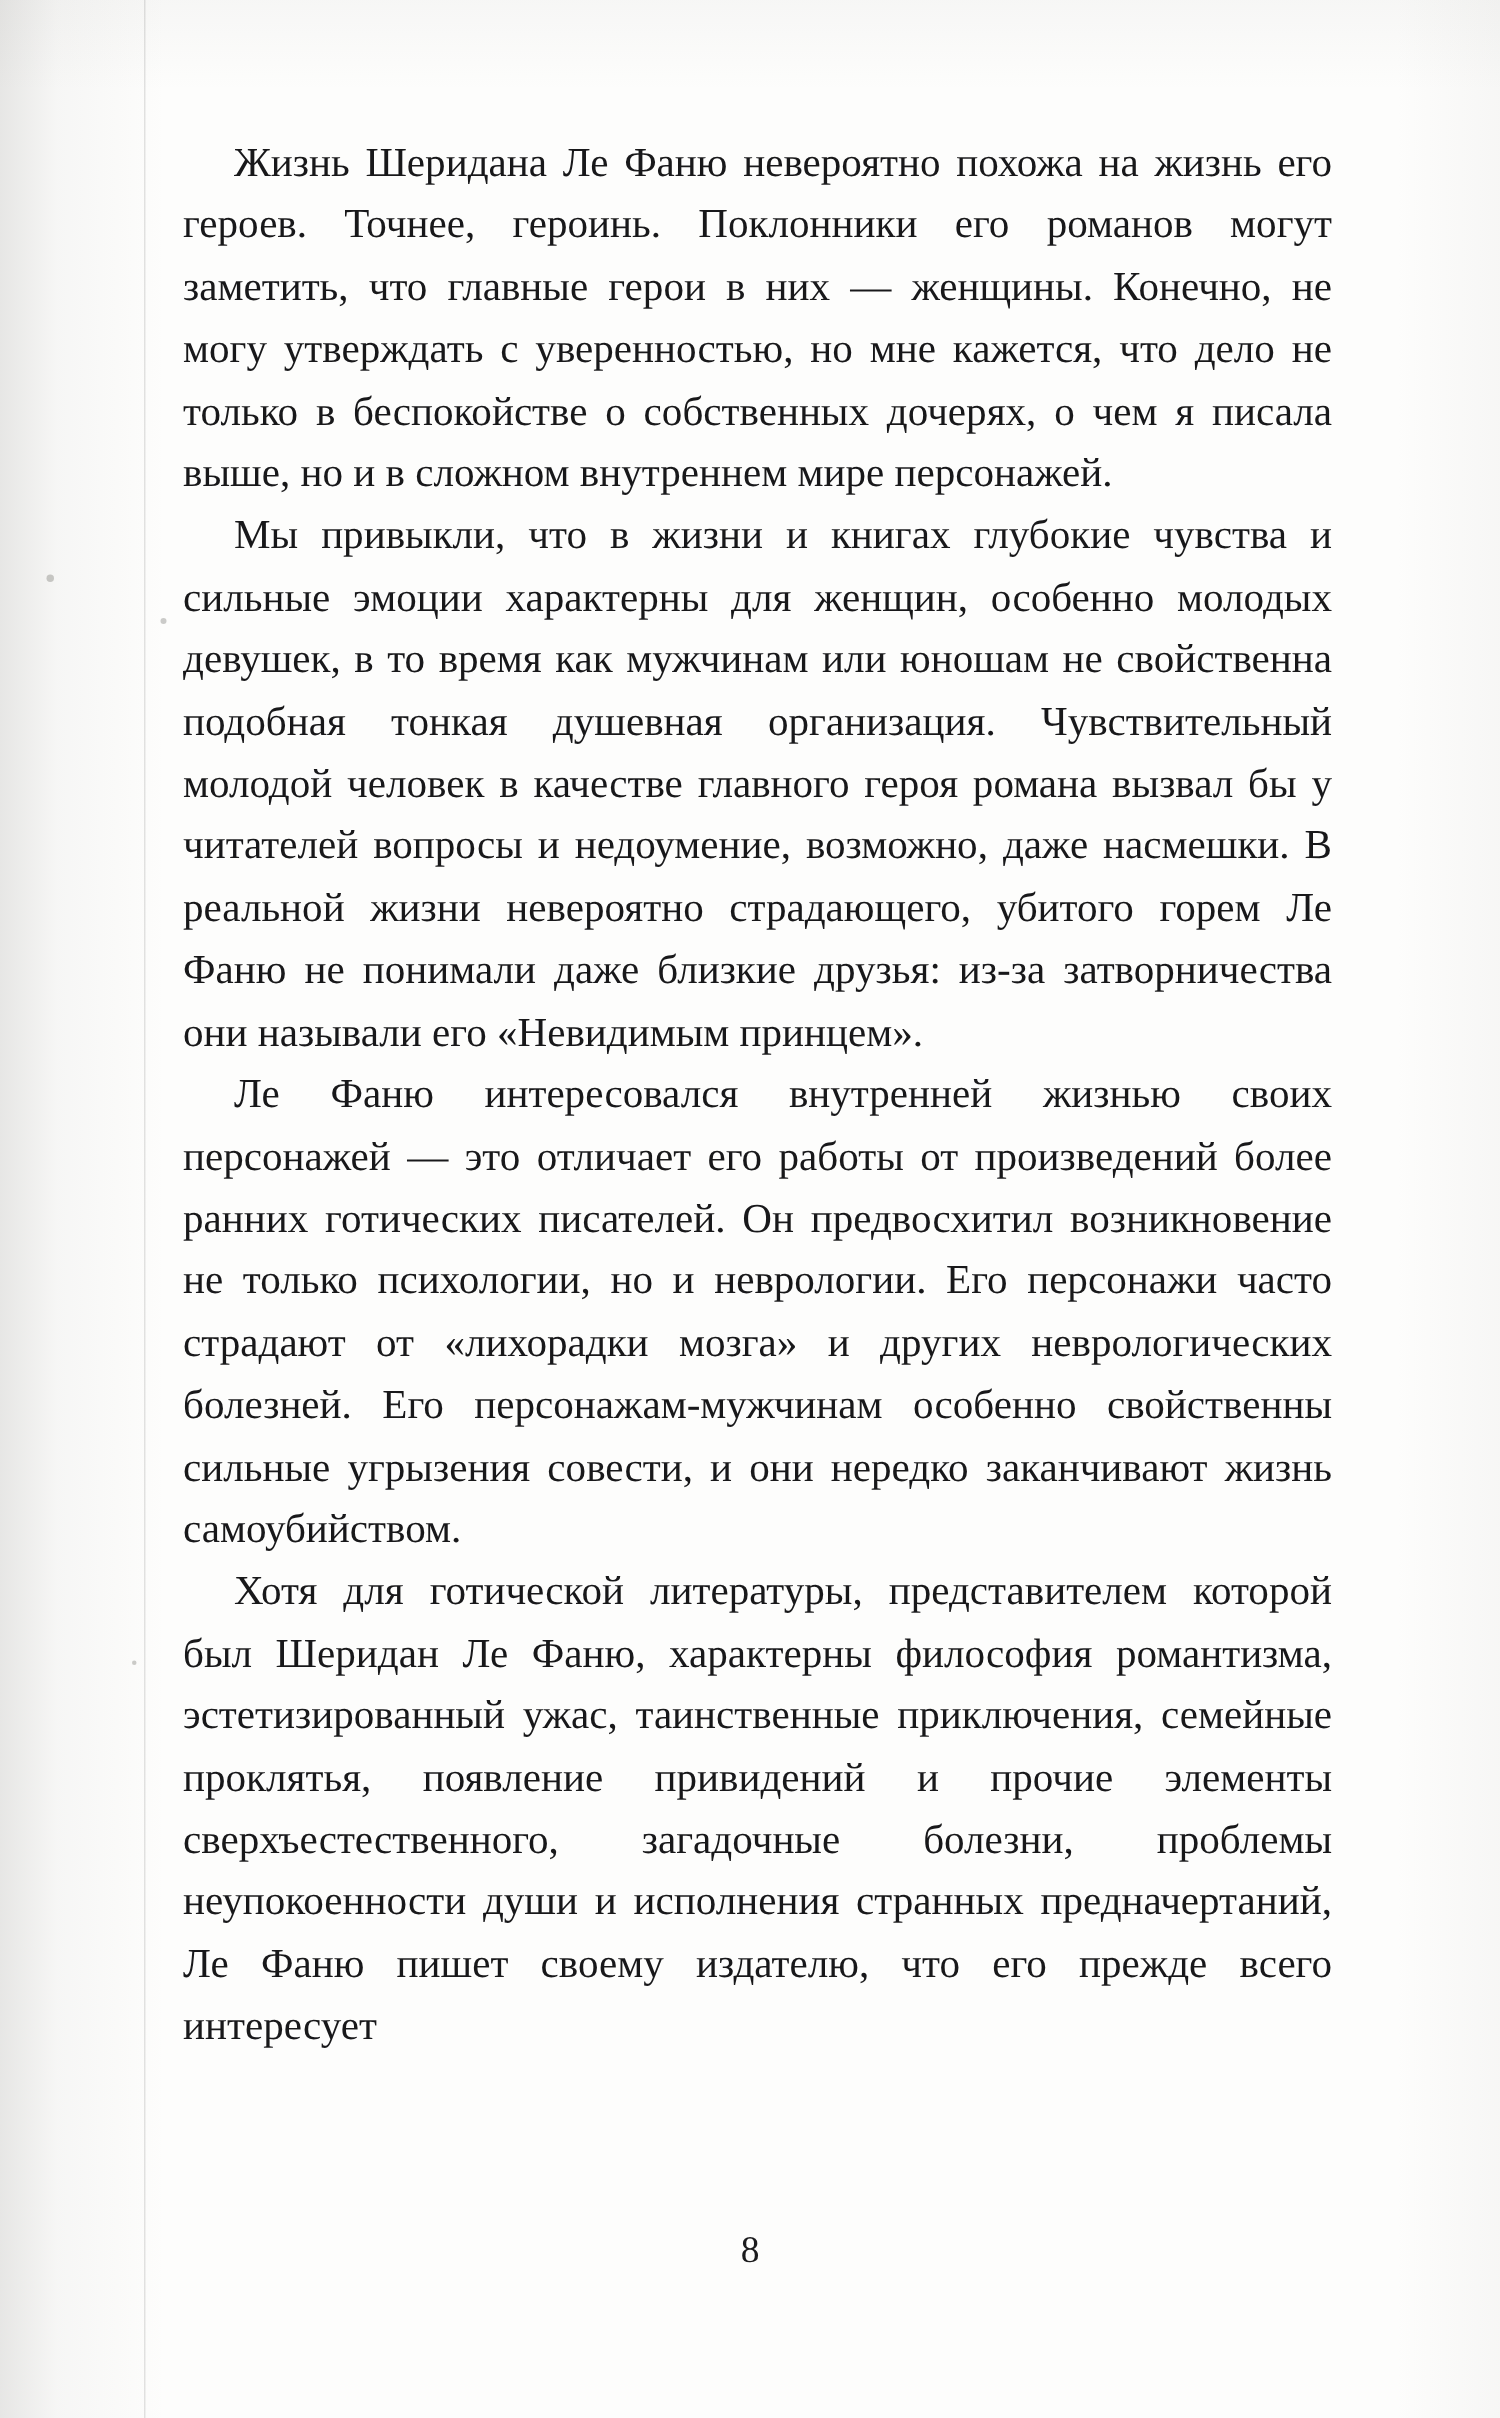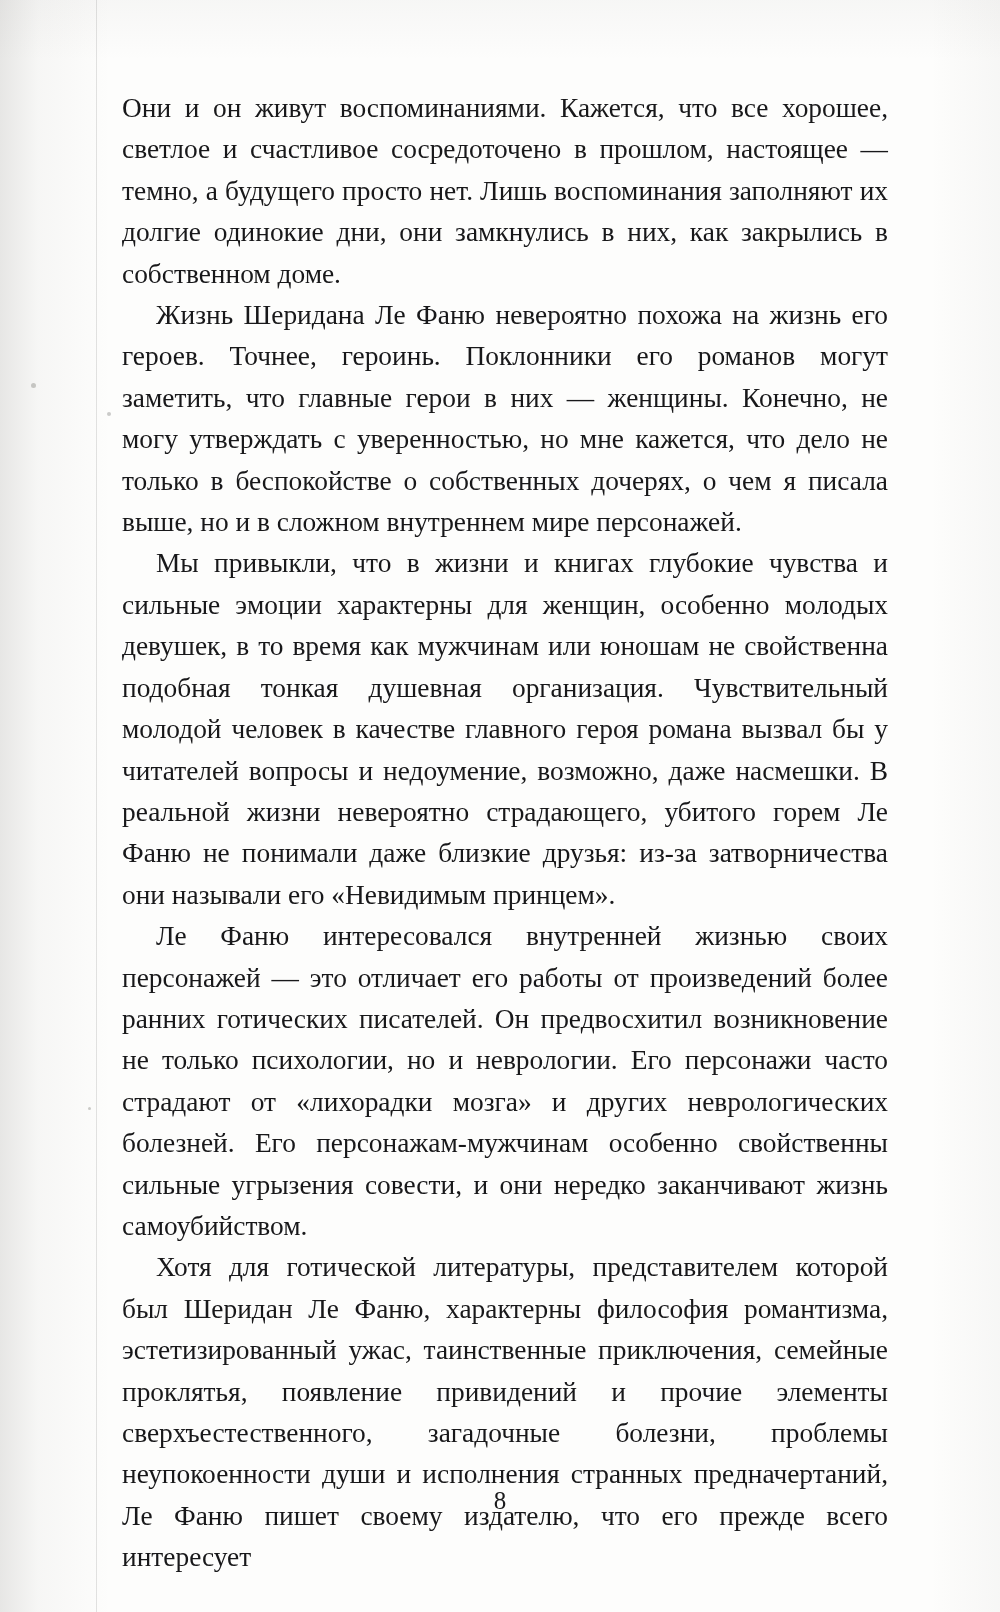--- a/index.html
+++ b/index.html
@@ -80,21 +80,20 @@
 <div class="page">
 
   <div class="scan-shade"></div>
   <div class="gutter-line"></div>
   <div class="speck" style="left:31px; top:383px; width:5px; height:5px;"></div>
   <div class="speck" style="left:107px; top:412px; width:4px; height:4px;"></div>
   <div class="speck" style="left:88px; top:1107px; width:3px; height:3px;"></div>
 
   <div class="text-column">
     <div class="body-text">
-      <p class="no-indent">Они и он живут воспоминаниями. Кажется, что все хорошее, светлое и счастливое сосредоточено в прошлом, настоящее — темно, а будущего просто нет. Лишь воспоминания заполняют их долгие одинокие дни, они замкнулись в них, как закрылись в собственном доме.</p>
       <p>Жизнь Шеридана Ле Фаню невероятно похожа на жизнь его героев. Точнее, героинь. Поклонники его романов могут заметить, что главные герои в них — женщины. Конечно, не могу утверждать с уверенностью, но мне кажется, что дело не только в беспокойстве о собственных дочерях, о чем я писала выше, но и в сложном внутреннем мире персонажей.</p>
       <p>Мы привыкли, что в жизни и книгах глубокие чувства и сильные эмоции характерны для женщин, особенно молодых девушек, в то время как мужчинам или юношам не свойственна подобная тонкая душевная организация. Чувствительный молодой человек в качестве главного героя романа вызвал бы у читателей вопросы и недоумение, возможно, даже насмешки. В реальной жизни невероятно страдающего, убитого горем Ле Фаню не понимали даже близкие друзья: из-за затворничества они называли его «Невидимым принцем».</p>
       <p>Ле Фаню интересовался внутренней жизнью своих персонажей — это отличает его работы от произведений более ранних готических писателей. Он предвосхитил возникновение не только психологии, но и неврологии. Его персонажи часто страдают от «лихорадки мозга» и других неврологических болезней. Его персонажам-мужчинам особенно свойственны сильные угрызения совести, и они нередко заканчивают жизнь самоубийством.</p>
       <p>Хотя для готической литературы, представителем которой был Шеридан Ле Фаню, характерны философия романтизма, эстетизированный ужас, таинственные приключения, семейные проклятья, появление привидений и прочие элементы сверхъестественного, загадочные болезни, проблемы неупокоенности души и исполнения странных предначертаний, Ле Фаню пишет своему издателю, что его прежде всего интересует</p>
     </div>
   </div>
 
   <div class="folio">8</div>
 
 </div>

